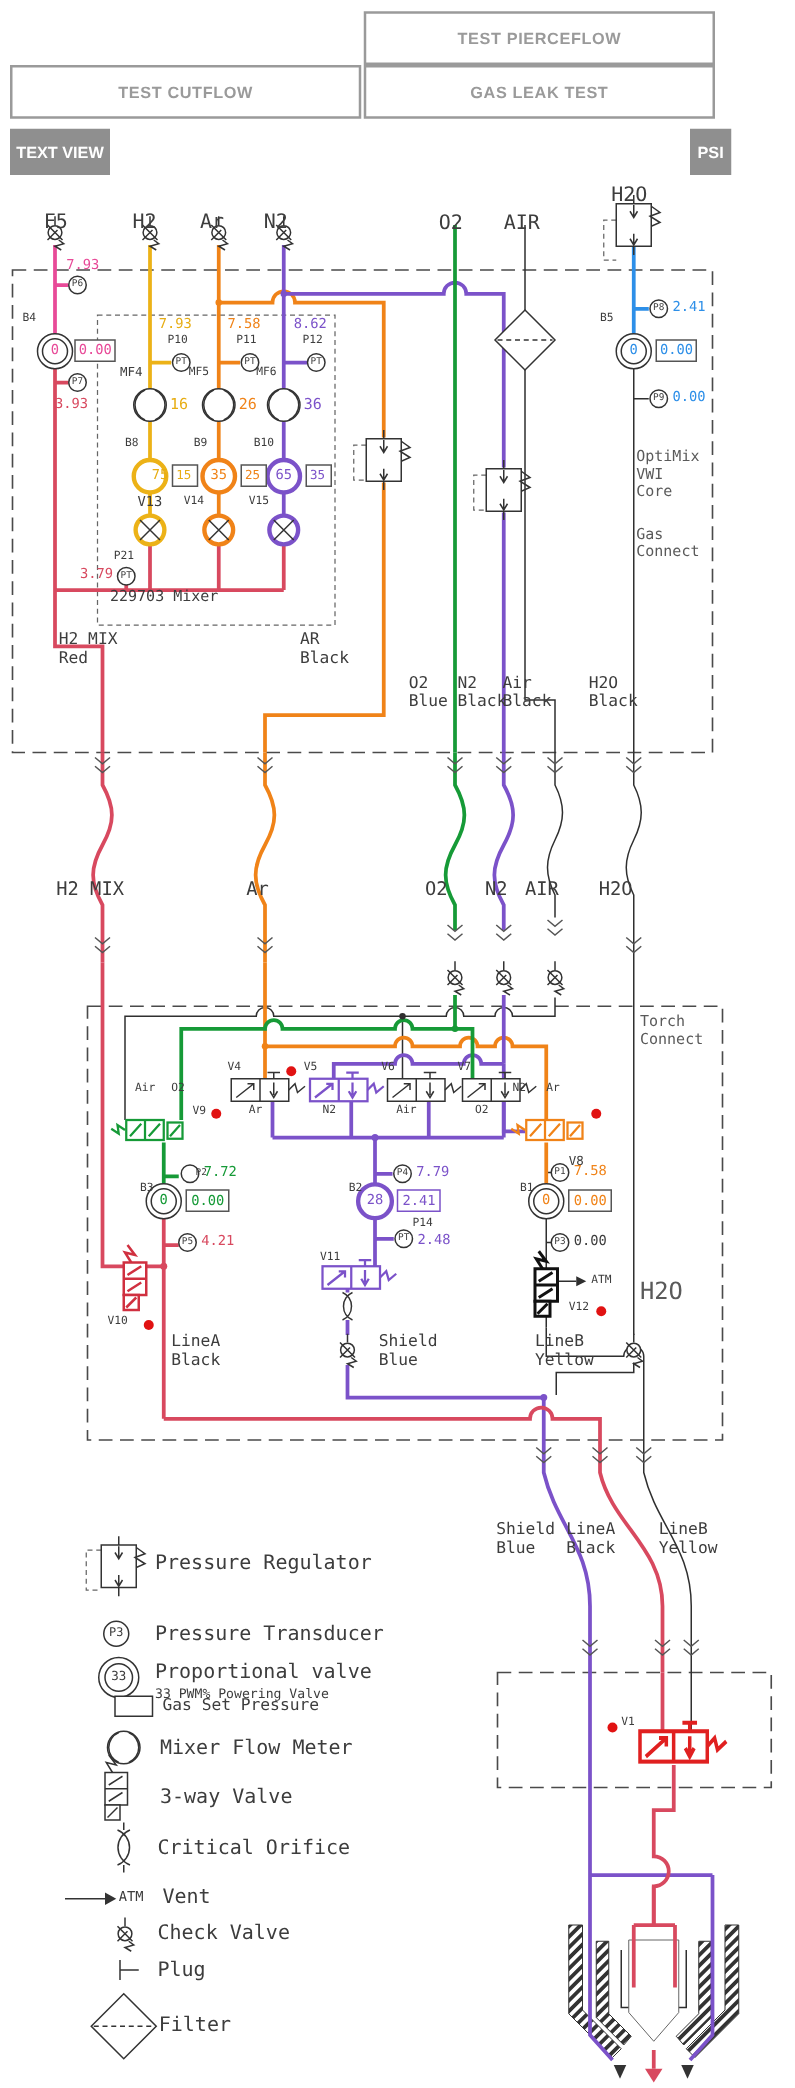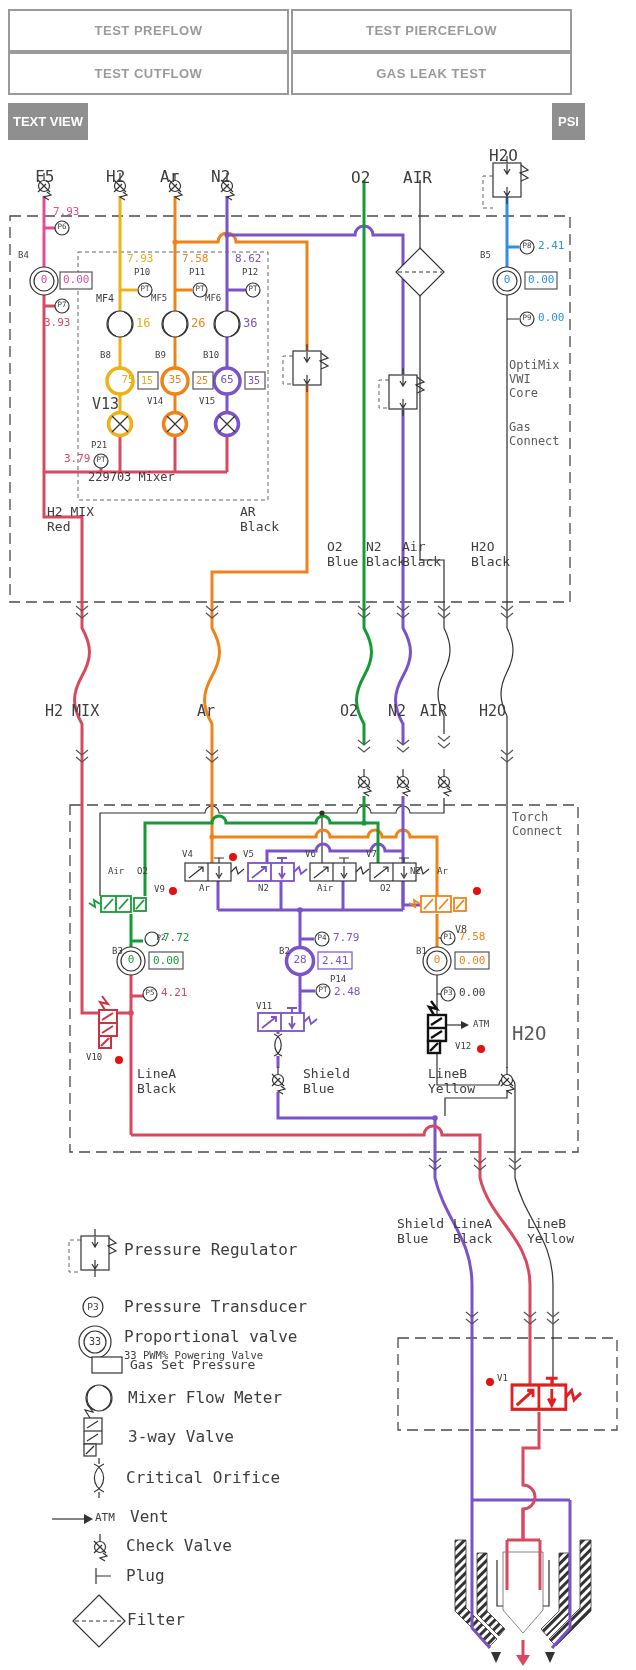--- a/index.html
+++ b/index.html
@@ -24,21 +24,20 @@
   .spu{stroke:#7b52c9}.sgr{stroke:#169a37}.sbl{stroke:#2d8fe8}
   .w3{stroke-width:3;fill:none}
   .sym{stroke:#333;stroke-width:1.2;fill:none}
   .symw{stroke:#333;stroke-width:1.2;fill:#fff}
 </style>
 </head>
 <body>
 
 <div class="app">
 
-  <div class="btn" style="left:8px;top:9px;width:277px;height:39px">TEST PREFLOW</div>
   <div class="btn" style="left:291px;top:9px;width:277px;height:39px">TEST PIERCEFLOW</div>
   <div class="btn" style="left:8px;top:52px;width:277px;height:39px">TEST CUTFLOW</div>
   <div class="btn" style="left:291px;top:52px;width:277px;height:39px">GAS LEAK TEST</div>
   <div class="badge" style="left:8px;top:103px;width:80px;height:37px">TEXT VIEW</div>
   <div class="badge" style="left:552px;top:103px;width:33px;height:37px">PSI</div>
 
   <svg width="636" height="1670" viewBox="0 0 636 1670">
     <defs>
       <g id="chev">
           <path d="M-6,0 L0,5 L6,0 M-6,7 L0,12 L6,7"></path>
@@ -366,21 +365,21 @@
 
   <b class="t" style="left:100px;top:350px;font-size:9px">B8</b>
   <b class="t" style="left:155px;top:350px;font-size:9px">B9</b>
   <b class="t" style="left:203px;top:350px;font-size:9px">B10</b>
   <b class="t yw c" style="left:110px;top:374px;width:36px;font-size:11px">75</b>
   <b class="t og c" style="left:165px;top:374px;width:20px;font-size:11px">35</b>
   <b class="t pu c" style="left:217px;top:374px;width:20px;font-size:11px">65</b>
   <b class="t yw" style="left:141px;top:375px;font-size:10px">15</b>
   <b class="t og" style="left:196px;top:375px;font-size:10px">25</b>
   <b class="t pu" style="left:248px;top:375px;font-size:10px">35</b>
-  <b class="t" style="left:92px;top:396px;font-size:15px">V13</b>
+  <b class="t" style="left:110px;top:396px;font-size:11px">V13</b>
   <b class="t" style="left:147px;top:396px;font-size:9px">V14</b>
   <b class="t" style="left:199px;top:396px;font-size:9px">V15</b>
 
   <b class="t" style="left:91px;top:440px;font-size:9px">P21</b>
   <b class="t c" style="left:93px;top:456px;width:16px;font-size:7.5px">PT</b>
   <b class="t cr" style="left:64px;top:453px;font-size:11px">3.79</b>
   <b class="t" style="left:88px;top:470px;font-size:12px">229703 Mixer</b>
 
   <b class="t c" style="left:519px;top:242px;width:16px;font-size:7.5px">P8</b>
   <b class="t bl" style="left:538px;top:240px;font-size:11px">2.41</b>

